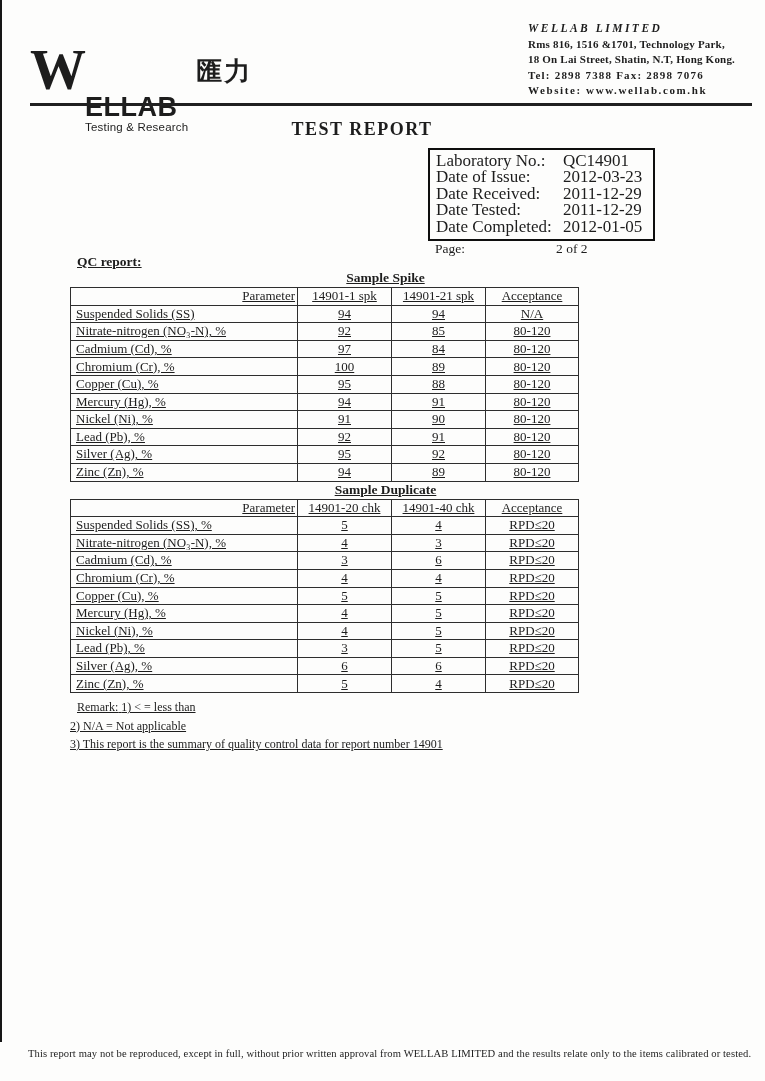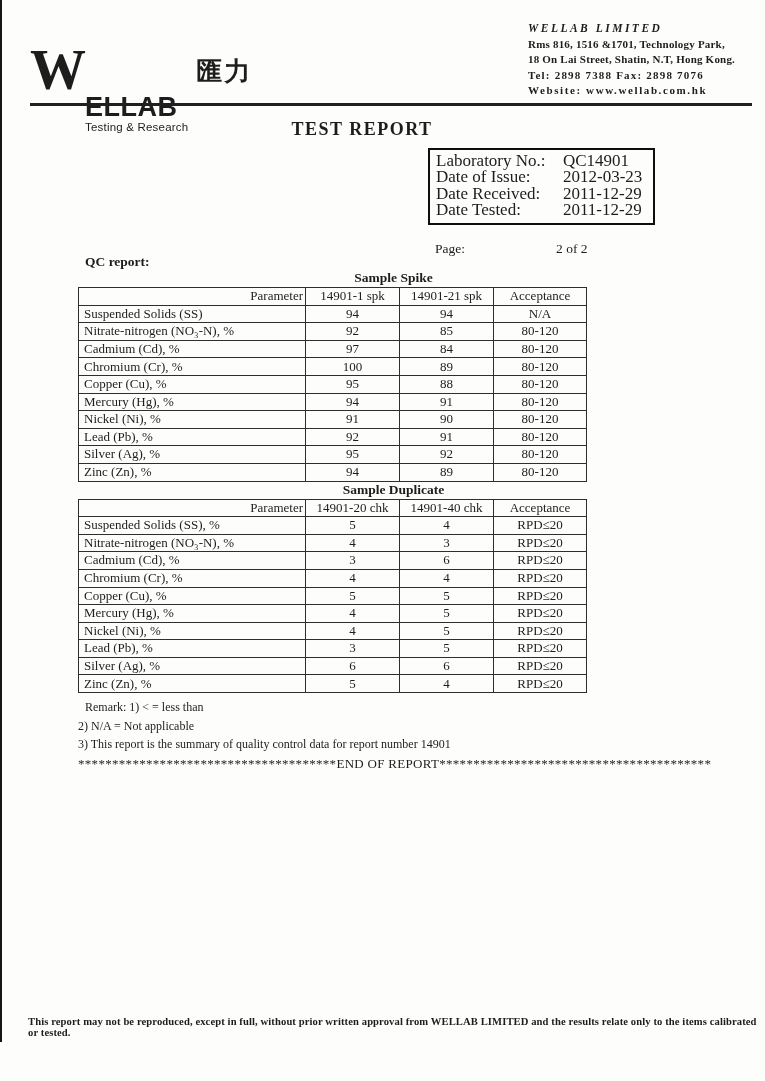--- a/index.html
+++ b/index.html
@@ -35,42 +35,42 @@
   
   .lab-box{position:absolute;left:428px;top:148px;width:227px;border:2.5px solid #0e0e0e;
     padding:3px 0 4px 6px;box-sizing:border-box;background:#fdfdfc;}
   .lab-row{display:flex;font-size:17px;line-height:16.4px;}
   .lab-label{width:127px;flex:none;}
   .lab-value{flex:1;}
   .page-row{position:absolute;left:435px;top:241px;width:220px;display:flex;font-size:13.5px;}
   .page-row .lab-label{width:121px;}
 
   
-  .content{position:absolute;left:78px;top:254px;width:624px;}
+  .content{position:absolute;left:70px;top:254px;width:624px;text-decoration:underline;}
   .qc-label{font-weight:bold;font-size:13.5px;margin-left:7px;line-height:16px;}
   .section-title{font-weight:bold;font-size:13.5px;margin-left:7px;line-height:16px;margin-top:0;text-align:center;}
   table.qc{border-collapse:collapse;width:508px;table-layout:fixed;margin-top:1px;}
   table.qc col.c-param{width:227px;}
   table.qc col.c-v1{width:94px;}
   table.qc col.c-v2{width:94px;}
   table.qc col.c-acc{width:93px;}
   table.qc th, table.qc td{
     border:1.6px solid #2e2e2e;font-size:13px;font-weight:normal;
     height:16.6px;padding:0 2px 0 5px;line-height:1.1;white-space:nowrap;overflow:hidden;
   }
   table.qc th{text-align:right;}
   table.qc th.num, table.qc td.num{text-align:center;padding:0 1px;}
 
   .remarks{margin-top:5px;font-size:12px;line-height:18.5px;}
   .remark-first{margin-left:7px;}
   .remark-item{}
   .end-line{font-size:13px;margin-top:2px;letter-spacing:0.3px;white-space:nowrap;}
 
-  .footer{position:absolute;left:28px;top:1016px;width:730px;
-    font-size:10.6px;font-weight:bold;letter-spacing:0.1px;}
+  .footer{position:absolute;left:28px;top:1048px;width:730px;
+    font-size:10.6px;font-weight:normal;letter-spacing:0.1px;}
 </style>
 </head>
 <body>
 
 <div class="scan-edge"></div>
 
 <div class="logo">
   <span class="logo-w">W</span>
   <div class="logo-right">
     <span class="logo-rest">ELLAB</span>
@@ -100,20 +100,24 @@
       <span class="lab-label">Date of Issue:</span>
       <span class="lab-value">2012-03-23</span>
     </div>
     <div class="lab-row">
       <span class="lab-label">Date Received:</span>
       <span class="lab-value">2011-12-29</span>
     </div>
     <div class="lab-row">
       <span class="lab-label">Date Tested:</span>
       <span class="lab-value">2011-12-29</span>
+    </div>
+    <div class="lab-row">
+      <span class="lab-label">Date Completed:</span>
+      <span class="lab-value">2012-01-05</span>
     </div>
   </div>
 
 <div class="page-row">
   <span class="lab-label">Page:</span>
   <span class="lab-value">2 of 2</span>
 </div>
 
 <div class="content">
   <div class="qc-label">QC report:</div>
@@ -280,16 +284,15 @@
 
   <div class="remarks">
     <div class="remark-first">
       <span>Remark:</span>
       <span>1) &lt; = less than</span>
     </div>
     <div class="remark-item">2) N/A = Not applicable</div>
     <div class="remark-item">3) This report is the summary of quality control data for report number 14901</div>
   </div>
 
-  <div class="end-line"><span>**************************************</span><span>END OF REPORT</span><span>****************************************</span></div>
 </div>
 
 <div class="footer">This report may not be reproduced, except in full, without prior written approval from WELLAB LIMITED and the results relate only to the items calibrated or tested.</div>
 
 </body></html>

